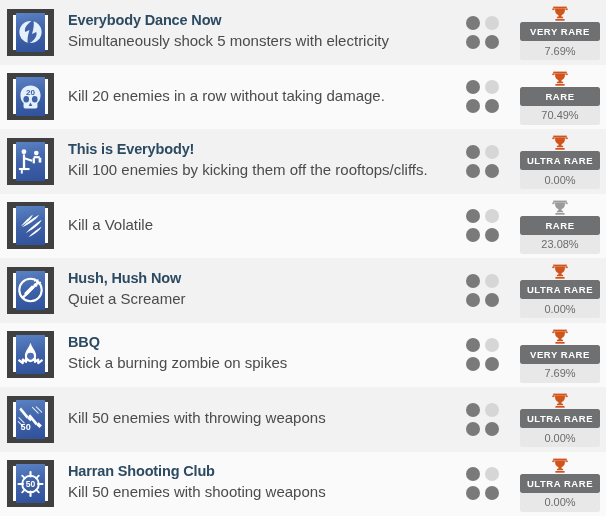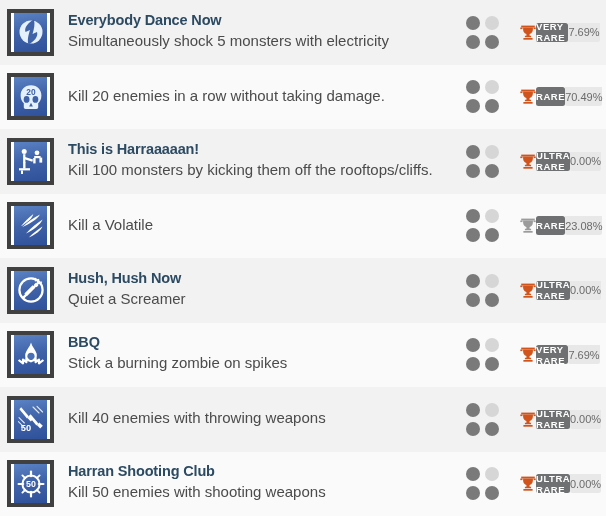--- a/index.html
+++ b/index.html
@@ -31,21 +31,21 @@
   }
   .ach-row.odd  { background: #f2f2f2; }
   .ach-row.even { background: #fafafa; }
 
   
   .ach-icon-frame {
     flex: 0 0 auto;
     width: 47px;
     height: 47px;
     background: #ffffff;
-    border: 4px solid #404040;
+    border: 6px solid #404040;
     padding: 3px;
     display: flex;
     align-items: center;
     justify-content: center;
   }
   .ach-icon {
     width: 39px;
     height: 39px;
     background: linear-gradient(170deg, #5b83c4 0%, #3f62a8 48%, #2f519b 100%);
     display: flex;
@@ -90,22 +90,22 @@
   }
   .dot { width: 14px; height: 14px; border-radius: 50%; }
   .dot.on  { background: #7a7a7a; }
   .dot.off { background: #d6d6d6; }
 
   
   .ach-rarity {
     flex: 0 0 auto;
     width: 80px;
     display: flex;
-    flex-direction: row;
-    align-items: flex-start;
+    flex-direction: column;
+    align-items: center;
   }
   .trophy-wrap {
     height: 17px;
     display: flex;
     align-items: flex-end;
     justify-content: center;
     margin-bottom: 1px;
   }
   .trophy-wrap svg { display: block; }
 
@@ -217,22 +217,22 @@
             <circle cx="21.0" cy="6.8" r="2.4" fill="white"></circle>
             <path d="M18.2 10.0 L24.6 10.0 L24.6 12.2 L18.2 12.2 Z" fill="white"></path>
             <path d="M23.4 11.6 L26.2 11.6 L26.2 16.6 L23.4 16.6 Z" fill="white"></path>
             <path d="M17.2 12.0 L19.6 12.0 L19.6 17.4 L17.2 17.4 Z" fill="white"></path>
             <path d="M3.0 22.2 L14.0 22.2 L14.0 24.4 L3.0 24.4 Z" fill="white"></path>
             <path d="M5.0 24.4 L7.0 24.4 L7.0 28.0 L5.0 28.0 Z" fill="white"></path>
           </svg>
         </div>
       </div>
       <div class="ach-text">
-        <div class="ach-title">This is Harraaaaan!</div>
-        <div class="ach-desc">Kill 100 monsters by kicking them off the rooftops/cliffs.</div>
+        <div class="ach-title">This is Everybody!</div>
+        <div class="ach-desc">Kill 100 enemies by kicking them off the rooftops/cliffs.</div>
       </div>
       <div class="ach-dots">
         <span class="dot on"></span>
         <span class="dot off"></span>
         <span class="dot on"></span>
         <span class="dot on"></span>
       </div>
       <div class="ach-rarity">
         <div class="trophy-wrap">
           <svg width="16" height="15" viewBox="0 0 16 15">
@@ -372,21 +372,21 @@
               <line x1="17.0" y1="3.0" x2="23.0" y2="9.0"></line>
               <line x1="21.0" y1="2.4" x2="26.6" y2="8.0"></line>
               <line x1="3.0" y1="13.6" x2="8.4" y2="19.0"></line>
               <line x1="2.4" y1="17.6" x2="7.4" y2="22.6"></line>
             </g>
             <text x="10.0" y="26.8" font-family="Liberation Sans, sans-serif" font-size="9.4" font-weight="bold" fill="white" text-anchor="middle">50</text>
           </svg>
         </div>
       </div>
       <div class="ach-text">
-        <div class="ach-desc">Kill 40 enemies with throwing weapons</div>
+        <div class="ach-desc">Kill 50 enemies with throwing weapons</div>
       </div>
       <div class="ach-dots">
         <span class="dot on"></span>
         <span class="dot off"></span>
         <span class="dot on"></span>
         <span class="dot on"></span>
       </div>
       <div class="ach-rarity">
         <div class="trophy-wrap">
           <svg width="16" height="15" viewBox="0 0 16 15">

